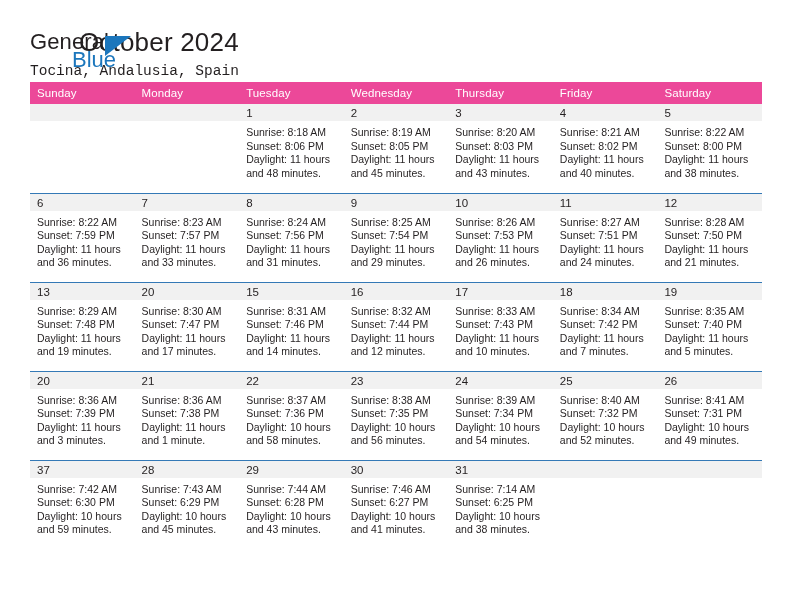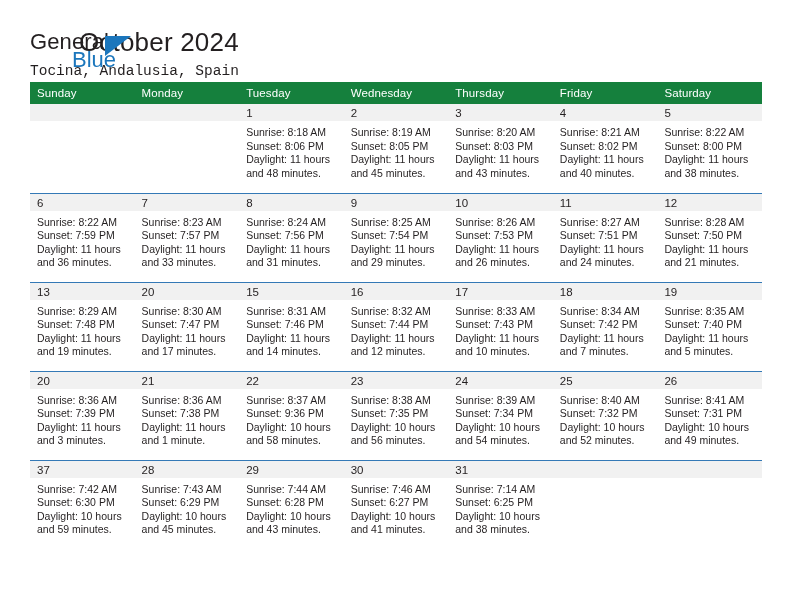--- a/index.html
+++ b/index.html
@@ -87,21 +87,21 @@
   }
 
   
   .calendar {
     width: 732px;
     margin-top: 12px;
     border-collapse: collapse;
     table-layout: fixed;
   }
   .calendar th {
-    background: #15803d;
+    background: #ec4899;
     color: #ffffff;
     font-size: 11.5px;
     font-weight: normal;
     text-align: left;
     padding: 5px 0 5px 7px;
     height: 20px;
     box-sizing: border-box;
     letter-spacing: 0.1px;
   }
   .calendar td {
@@ -383,21 +383,21 @@
             <div>Sunrise: 8:36 AM</div>
             <div>Sunset: 7:38 PM</div>
             <div>Daylight: 11 hours</div>
             <div>and 1 minute.</div>
           </div>
         </td>
         <td>
           <div class="daynum">22</div>
           <div class="cell-body">
             <div>Sunrise: 8:37 AM</div>
-            <div>Sunset: 9:36 PM</div>
+            <div>Sunset: 7:36 PM</div>
             <div>Daylight: 10 hours</div>
             <div>and 58 minutes.</div>
           </div>
         </td>
         <td>
           <div class="daynum">23</div>
           <div class="cell-body">
             <div>Sunrise: 8:38 AM</div>
             <div>Sunset: 7:35 PM</div>
             <div>Daylight: 10 hours</div>

